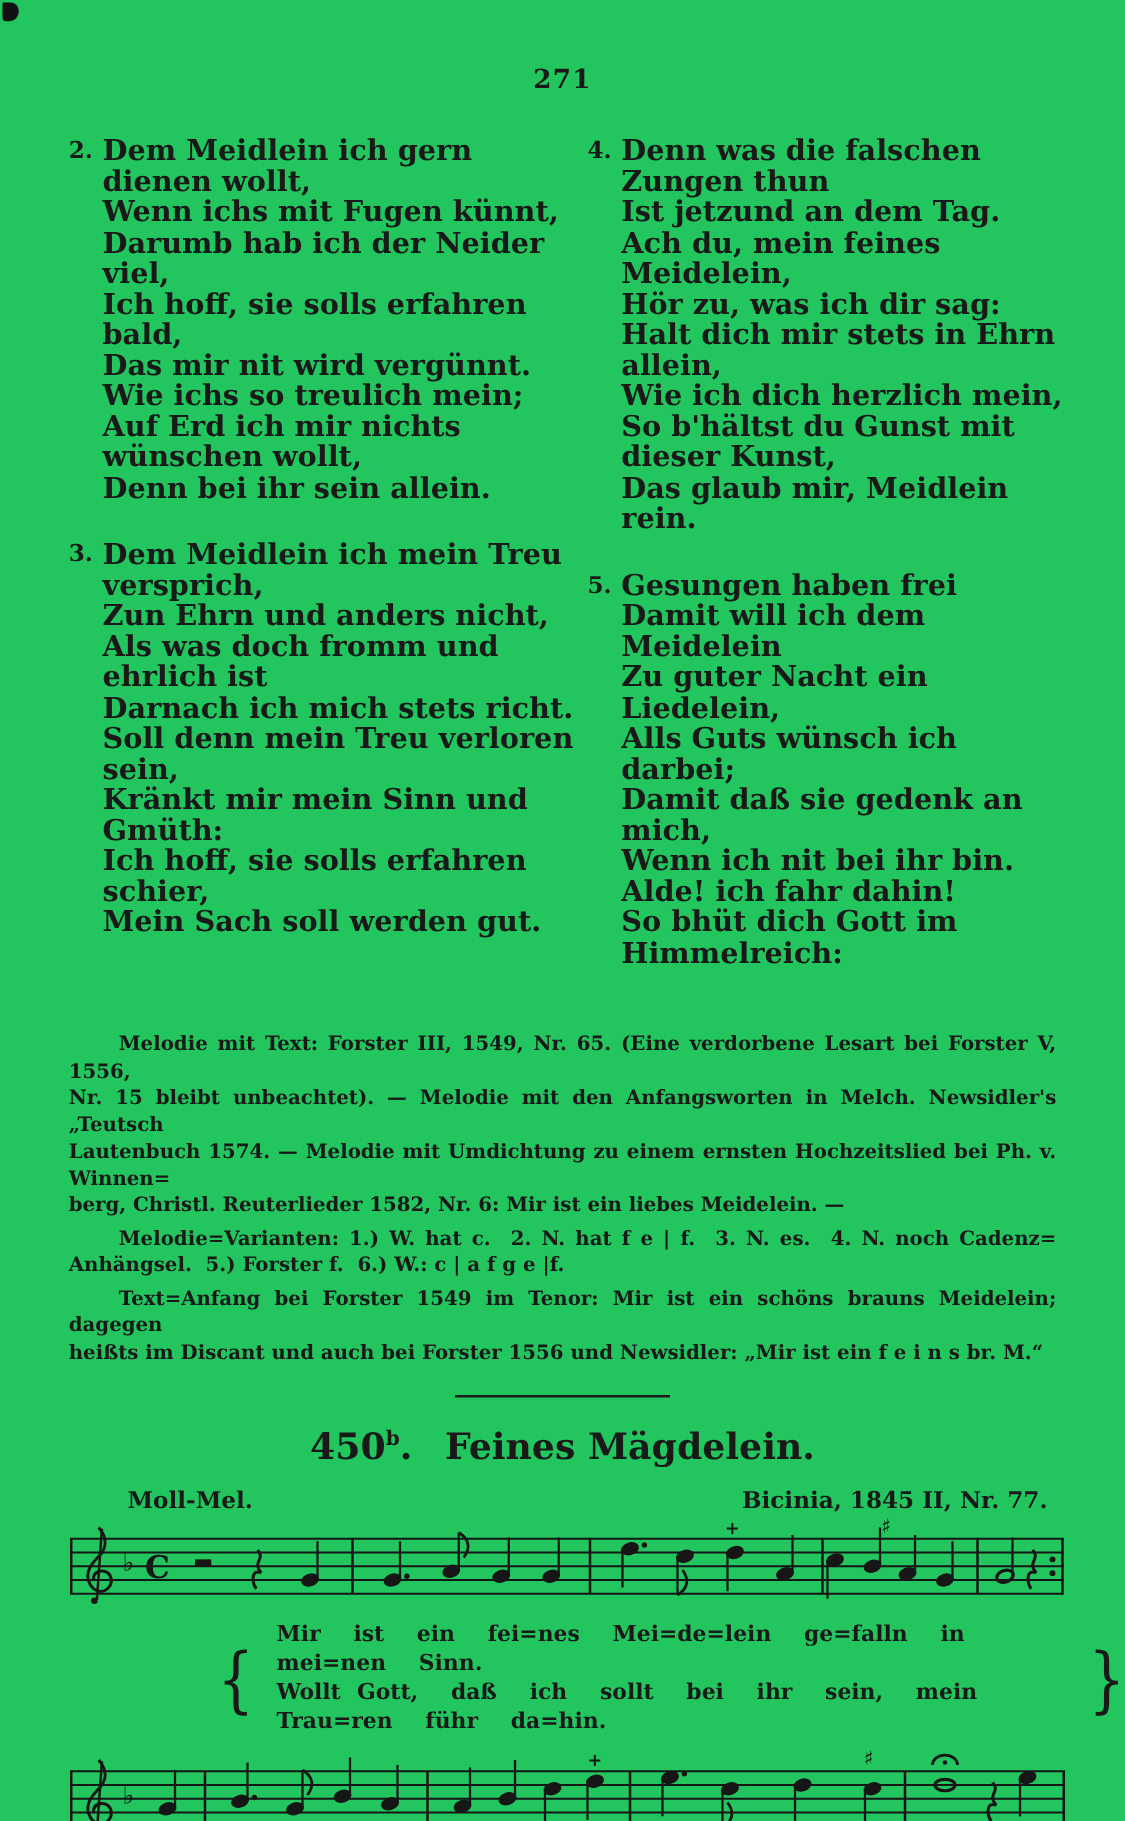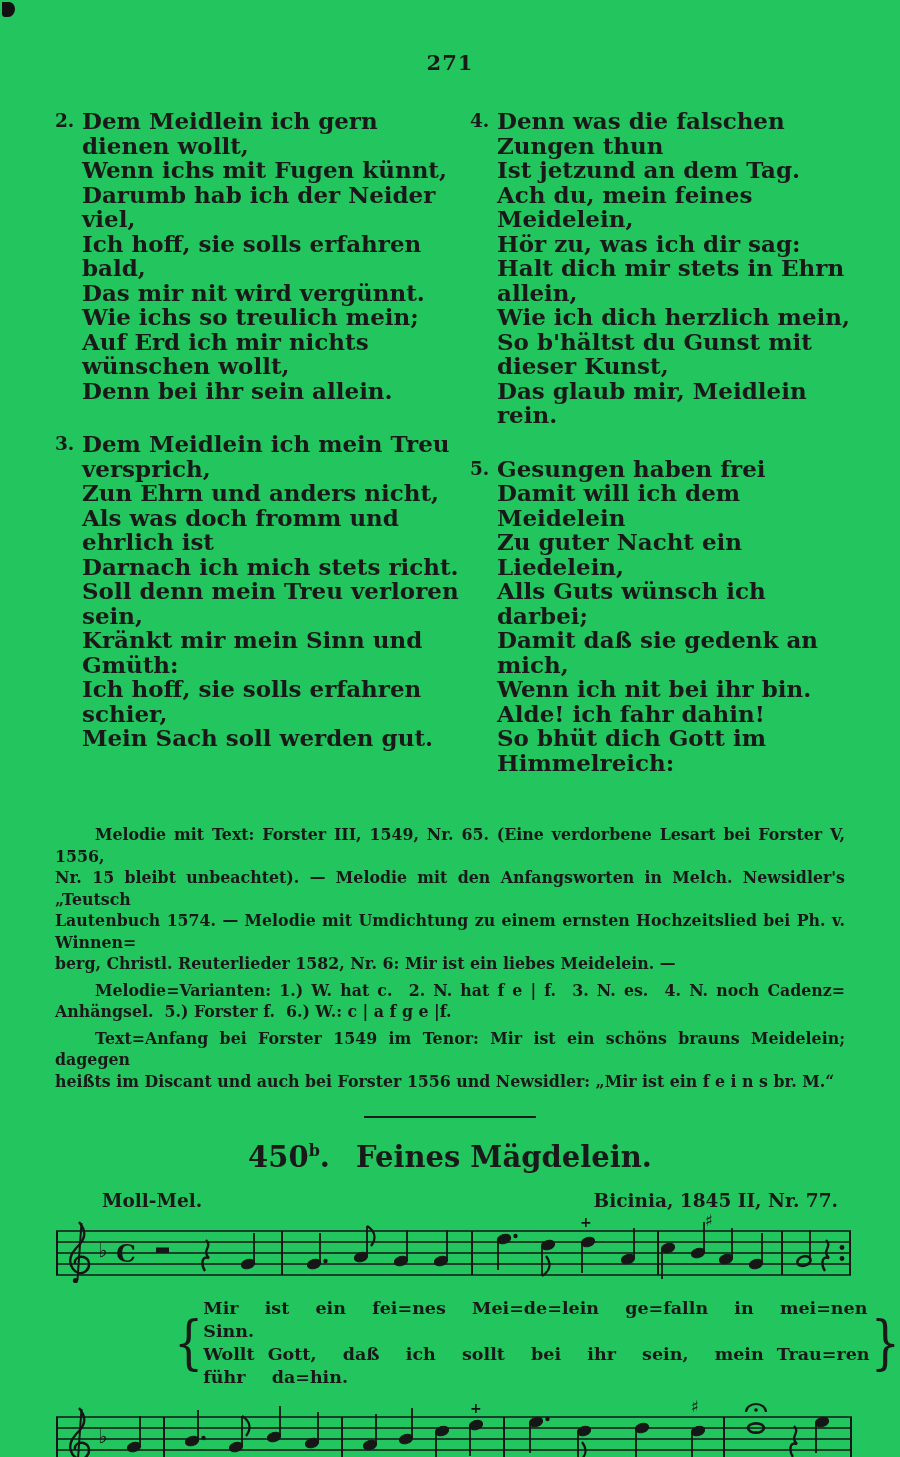--- a/index.html
+++ b/index.html
@@ -28,21 +28,21 @@
   .songtitle .ttl{margin-left:26px;}
   .caps{display:flex;justify-content:space-between;margin:16px 62px 0 102px;
         font-weight:bold;font-size:18.5px;}
   
   .music{margin-left:56px;margin-top:2px;}
   .system{margin-bottom:10px;}
   svg.staff{display:block;}
   svg .mtxt{font-family:"DejaVu Sans","Liberation Sans",sans-serif;fill:#141414;}
   .lyr1wrap{display:flex;align-items:center;margin:-12px 0 0 118px;}
   .brace{font-size:46px;font-weight:400;transform:scaleY(1.25);line-height:1;}
-  .lyr1{margin:0 0;font-weight:bold;font-size:17.5px;line-height:23px;word-spacing:7px;white-space:pre-wrap;}
+  .lyr1{margin:0 18px;font-weight:bold;font-size:17.5px;line-height:23px;word-spacing:7px;white-space:pre-wrap;}
   .lyr{margin-top:-10px;font-weight:bold;font-size:13px;white-space:pre-wrap;}
   .lyr.s2{margin-left:48px;word-spacing:13px;}
   .lyr.s3{margin-left:60px;word-spacing:15px;}
 </style>
 </head>
 <body>
 
 <div class="page">
   <div class="speck"></div>
   <div class="pageno">271</div>

